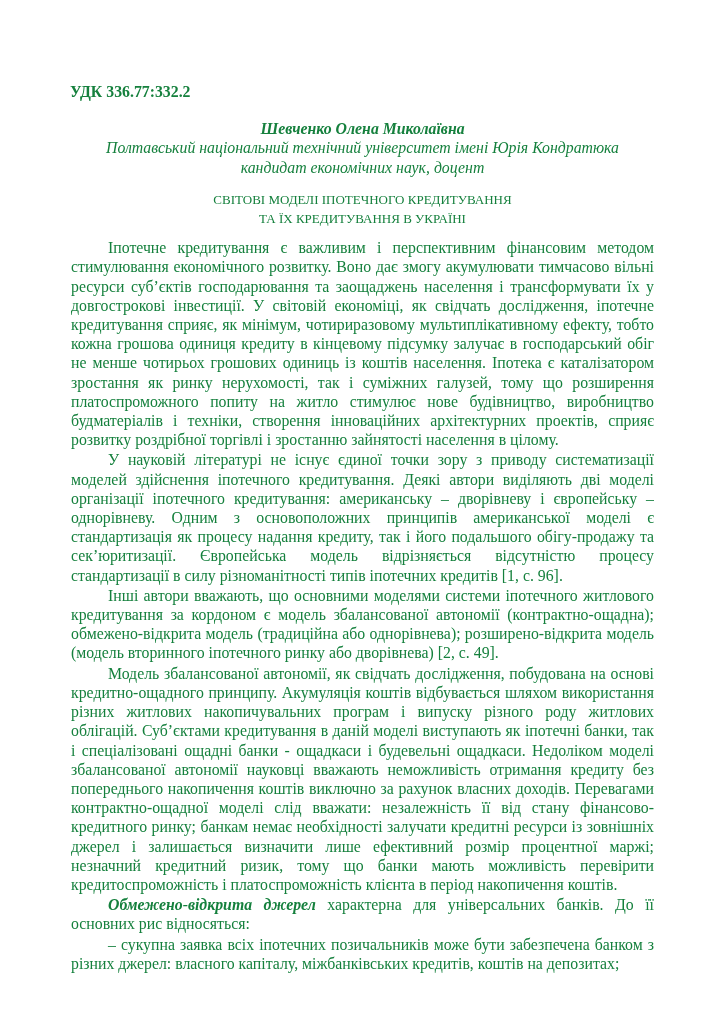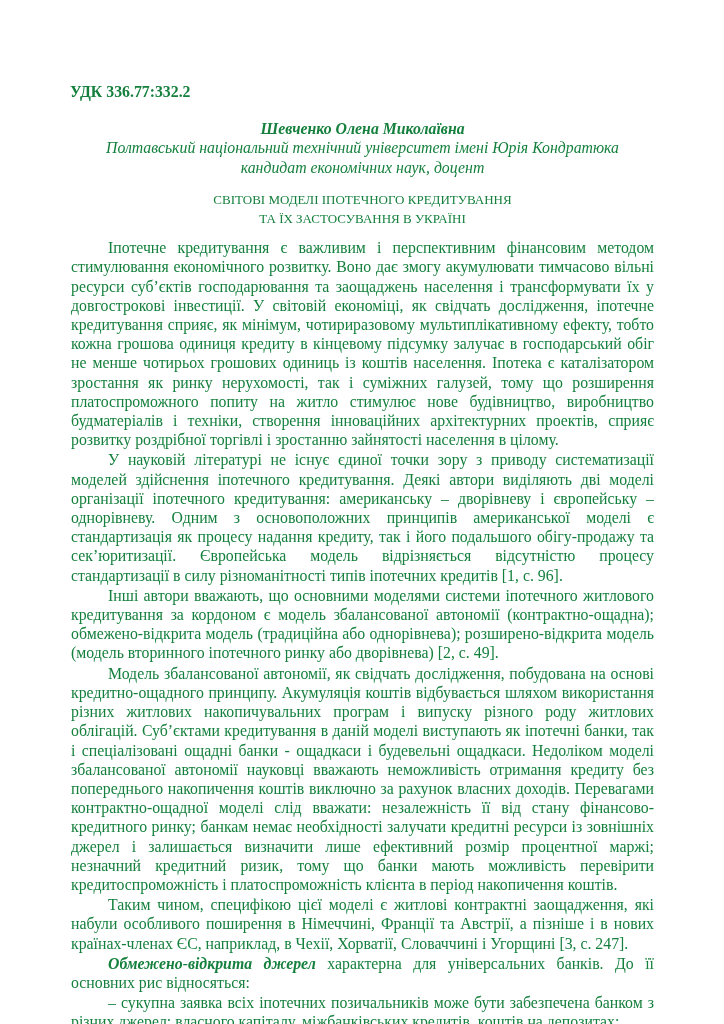--- a/index.html
+++ b/index.html
@@ -65,32 +65,31 @@
   <p class="udc">УДК 336.77:332.2</p>
 
   <div class="byline">
     <p class="author">Шевченко Олена Миколаївна</p>
     <p class="affil">Полтавський національний технічний університет імені Юрія Кондратюка</p>
     <p class="affil">кандидат економічних наук, доцент</p>
   </div>
 
   <h1 class="title">
     <span class="title-line">СВІТОВІ МОДЕЛІ ІПОТЕЧНОГО КРЕДИТУВАННЯ</span>
-    <span class="title-line">ТА ЇХ ЗАСТОСУВАННЯ В УКРАЇНІ</span>
+    <span class="title-line">ТА ЇХ КРЕДИТУВАННЯ В УКРАЇНІ</span>
   </h1>
 
   <p class="par">Іпотечне кредитування є важливим і перспективним фінансовим методом стимулювання економічного розвитку. Воно дає змогу акумулювати тимчасово вільні ресурси суб’єктів господарювання та заощаджень населення і трансформувати їх у довгострокові інвестиції. У світовій економіці, як свідчать дослідження, іпотечне кредитування сприяє, як мінімум, чотириразовому мультиплікативному ефекту, тобто кожна грошова одиниця кредиту в кінцевому підсумку залучає в господарський обіг не менше чотирьох грошових одиниць із коштів населення. Іпотека є каталізатором зростання як ринку нерухомості, так і суміжних галузей, тому що розширення платоспроможного попиту на житло стимулює нове будівництво, виробництво будматеріалів і техніки, створення інноваційних архітектурних проектів, сприяє розвитку роздрібної торгівлі і зростанню зайнятості населення в цілому.</p>
 
   <p class="par">У науковій літературі не існує єдиної точки зору з приводу систематизації моделей здійснення іпотечного кредитування. Деякі автори виділяють дві моделі організації іпотечного кредитування: американську – дворівневу і європейську – однорівневу. Одним з основоположних принципів американської моделі є стандартизація як процесу надання кредиту, так і його подальшого обігу-продажу та сек’юритизації. Європейська модель відрізняється відсутністю процесу стандартизації в силу різноманітності типів іпотечних кредитів [1, с. 96].</p>
 
   <p class="par">Інші автори вважають, що основними моделями системи іпотечного житлового кредитування за кордоном є модель збалансованої автономії (контрактно-ощадна); обмежено-відкрита модель (традиційна або однорівнева); розширено-відкрита модель (модель вторинного іпотечного ринку або дворівнева) [2, с. 49].</p>
 
   <p class="par">Модель збалансованої автономії, як свідчать дослідження, побудована на основі кредитно-ощадного принципу. Акумуляція коштів відбувається шляхом використання різних житлових накопичувальних програм і випуску різного роду житлових облігацій. Суб’єктами кредитування в даній моделі виступають як іпотечні банки, так і спеціалізовані ощадні банки - ощадкаси і будевельні ощадкаси. Недоліком моделі збалансованої автономії науковці вважають неможливість отримання кредиту без попереднього накопичення коштів виключно за рахунок власних доходів. Перевагами контрактно-ощадної моделі слід вважати: незалежність її від стану фінансово-кредитного ринку; банкам немає необхідності залучати кредитні ресурси із зовнішніх джерел і залишається визначити лише ефективний розмір процентної маржі; незначний кредитний ризик, тому що банки мають можливість перевірити кредитоспроможність і платоспроможність клієнта в період накопичення коштів.</p>
 
-  <p class="par">Таким чином, специфікою цієї моделі є житлові контрактні заощадження, які набули особливого поширення в Німеччині, Франції та Австрії, а пізніше і в нових країнах-членах ЄС, наприклад, в Чехії, Хорватії, Словаччині і Угорщині [3, с. 247].</p>
 
   <p class="par">
     <strong class="lead">Обмежено-відкрита джерел</strong><span> характерна для універсальних банків. До її основних рис відносяться:</span>
   </p>
 
 
   <p class="par">– сукупна заявка всіх іпотечних позичальників може бути забезпечена банком з різних джерел: власного капіталу, міжбанківських кредитів, коштів на депозитах;</p>
 
 </main>
 

